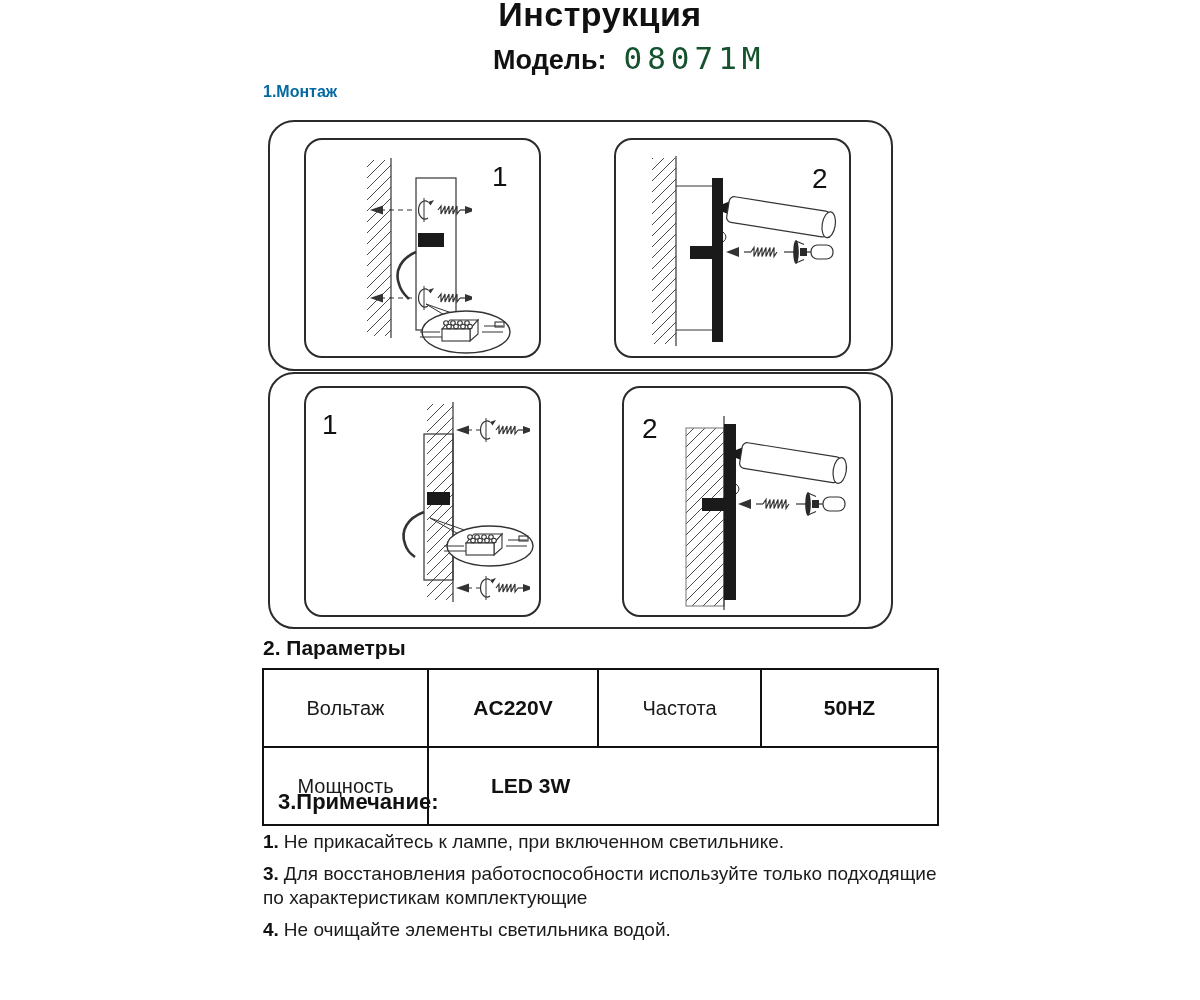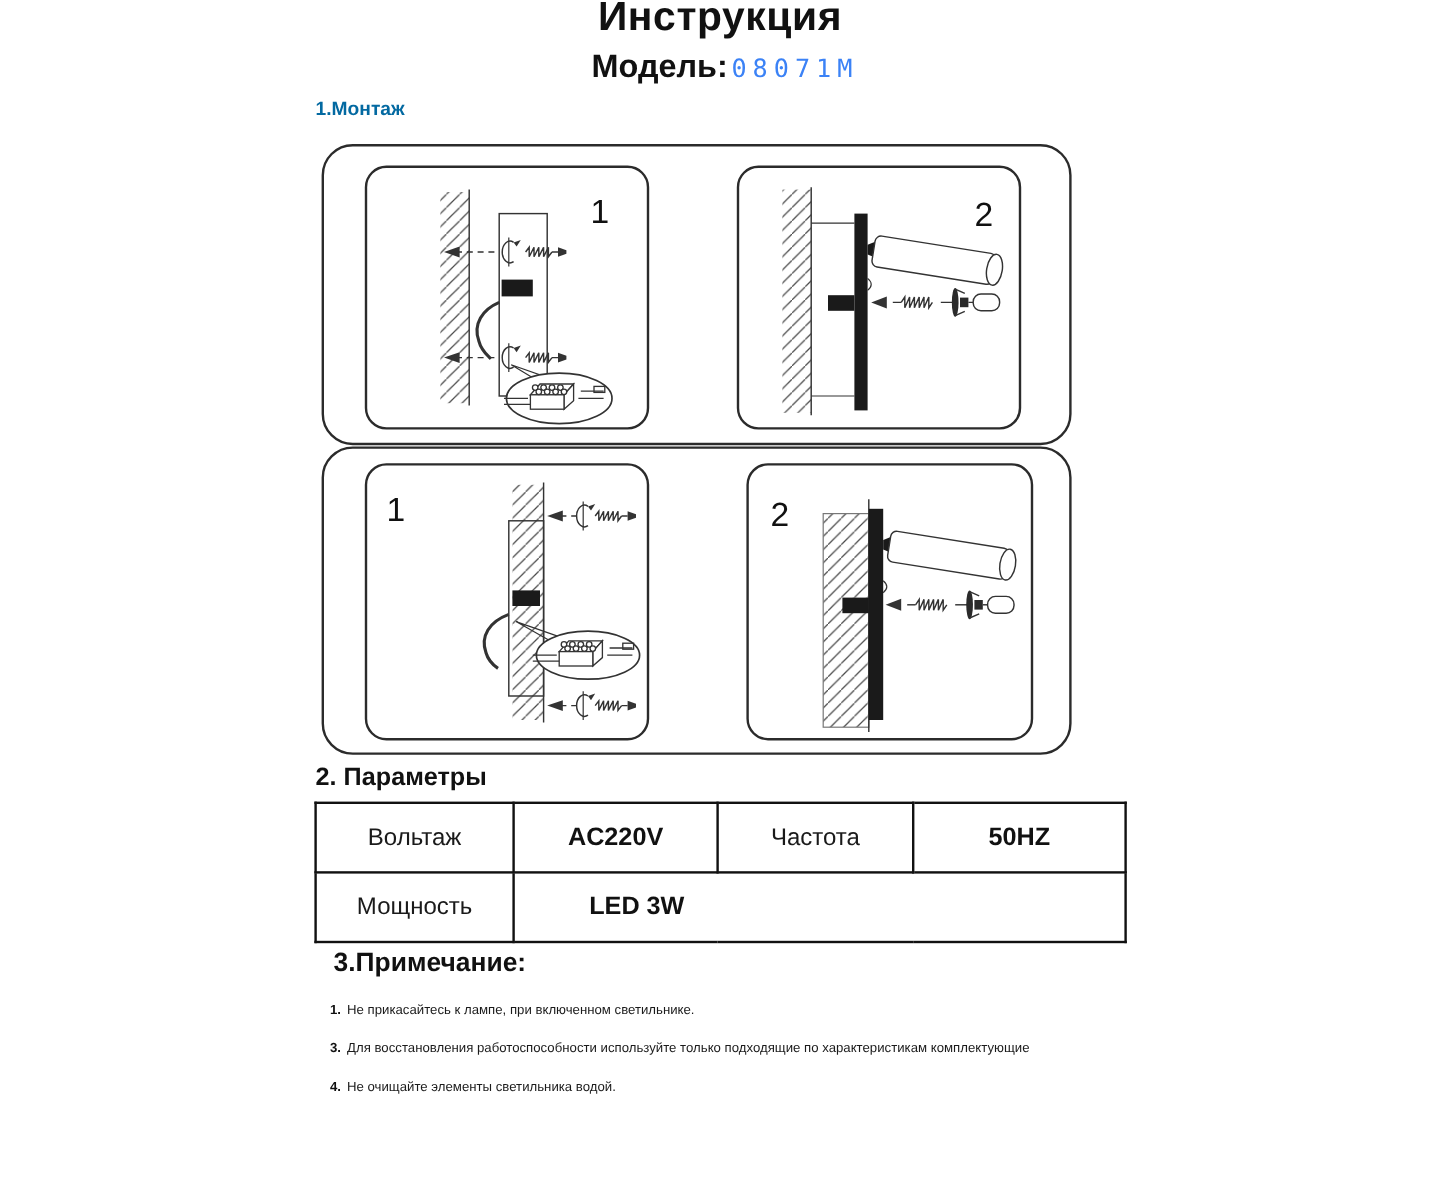--- a/index.html
+++ b/index.html
@@ -7,42 +7,42 @@
     position:relative; width:1200px; height:1000px; background:#ffffff;
     font-family:"Liberation Sans", sans-serif; color:#1a1a1a; overflow:hidden;text-decoration:underline;
   }
   .title {
     position:absolute; top:-5px; left:0; width:100%; text-align:center;
     font-size:34px; font-weight:700; letter-spacing:.5px; color:#111;
   }
   .model-line { position:absolute; top:40px; left:493px; display:flex; align-items:baseline; }
   .model-label { font-size:27px; font-weight:700; color:#111; }
   .model-value {
-    font-family:"DejaVu Sans Mono", monospace; font-size:21px; font-weight:400;
-    letter-spacing:5px; margin-left:3px; color:#3b82f6;
+    font-family:"DejaVu Sans Mono", monospace; font-size:31px; font-weight:400;
+    letter-spacing:5px; margin-left:17px; color:#14532d;
   }
   .h-montage { position:absolute; left:263px; top:83px; font-size:16px; font-weight:700; color:#0369a1; }
   .obox { position:absolute; border:2px solid #2b2b2b; border-radius:26px; background:#fff; }
   #obox1 { left:268px; top:120px; width:621px; height:247px; }
   #obox2 { left:268px; top:372px; width:621px; height:253px; }
   .panel { position:absolute; border:2px solid #2b2b2b; border-radius:18px; background:#fff; }
   #p1 { left:34px;  top:16px; width:233px; height:216px; }
   #p2 { left:344px; top:16px; width:233px; height:216px; }
   #p3 { left:34px;  top:12px; width:233px; height:227px; }
   #p4 { left:352px; top:12px; width:235px; height:227px; }
   .panel svg { position:absolute; inset:0; width:100%; height:100%; }
   .panel text { font-family:"Liberation Sans", sans-serif; }
   .h-params { position:absolute; left:263px; top:636px; font-size:21px; font-weight:700; color:#111; }
   .ptable { position:absolute; left:262px; top:668px; border-collapse:collapse; background:#fff; }
-  .ptable td { border:2px solid #111; height:40px; text-align:center; font-size:20px; padding:8px; color:#1a1a1a; }
+  .ptable td { border:2px solid #111; height:40px; text-align:center; font-size:20px; padding:18px; color:#1a1a1a; }
   .ptable td.b { font-weight:700; font-size:21px; color:#111; }
   .ptable td.power-val { text-align:left; padding-left:62px; }
   .h-notes { position:absolute; left:263px; top:789px; font-size:22px; font-weight:700; color:#111;margin-left:15px; }
   .notes { position:absolute; left:263px; top:830px; width:680px; }
-  .note { font-size:11px; line-height:24px; margin:0 0 8px 12px; color:#1b1b1b; }
+  .note { font-size:19px; line-height:24px; margin:0 0 8px 0; color:#1b1b1b; }
   .note .num { font-weight:700; margin-right:5px; color:#111; }
 </style>
 </head>
 <body>
 
 <div class="page">
 
   <svg width="0" height="0" style="position:absolute" aria-hidden="true">
     <defs>
       <pattern id="hp" width="11" height="11" patternUnits="userSpaceOnUse">

